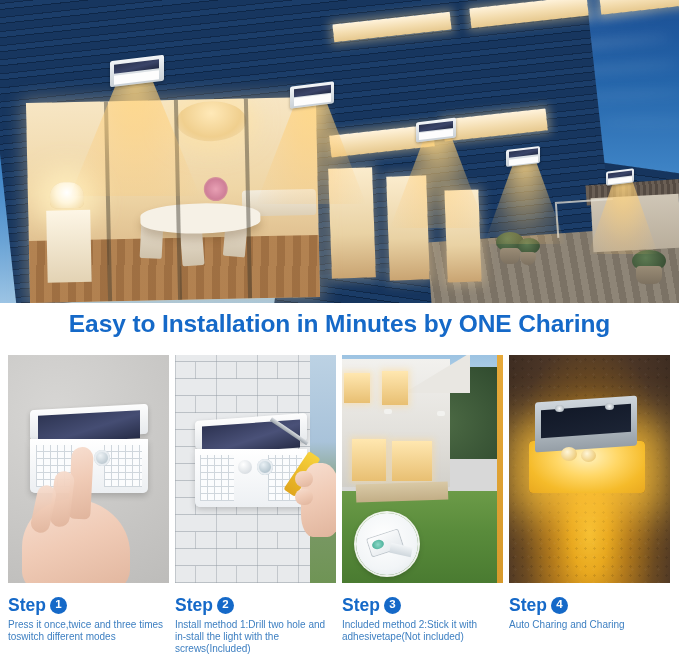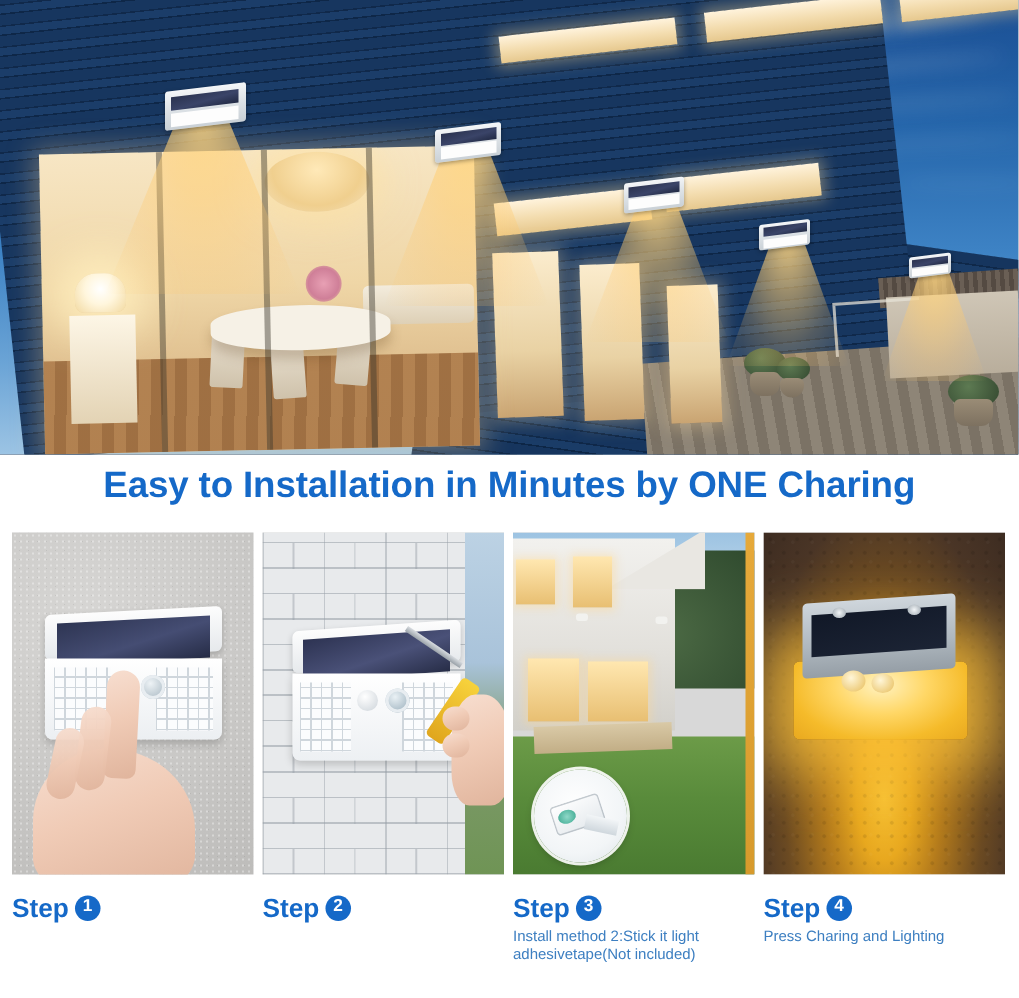--- a/index.html
+++ b/index.html
@@ -612,37 +612,39 @@
     <div class="p4sensor" style="left:72px;top:94px;width:15px;height:13px;"></div>
   </div>
 </div>
 
 <div class="steps">
   <div class="step">
     <div class="step-title">
       <span>Step</span>
       <span class="step-num">1</span>
     </div>
+    <div class="step-desc">Press it once,twice and three times toswitch different modes</div>
   </div>
 
   <div class="step">
     <div class="step-title">
       <span>Step</span>
       <span class="step-num">2</span>
     </div>
+    <div class="step-desc">Install method 1:Drill two hole and in-stall the light with the screws(Included)</div>
   </div>
 
   <div class="step">
     <div class="step-title">
       <span>Step</span>
       <span class="step-num">3</span>
     </div>
-    <div class="step-desc">Install method 2:Stick it light adhesivetape(Not included)</div>
+    <div class="step-desc">Included method 2:Stick it with adhesivetape(Not included)</div>
   </div>
 
   <div class="step">
     <div class="step-title">
       <span>Step</span>
       <span class="step-num">4</span>
     </div>
-    <div class="step-desc">Press Charing and Lighting</div>
+    <div class="step-desc">Auto Charing and Charing</div>
   </div>
 </div>
 
 </body></html>

